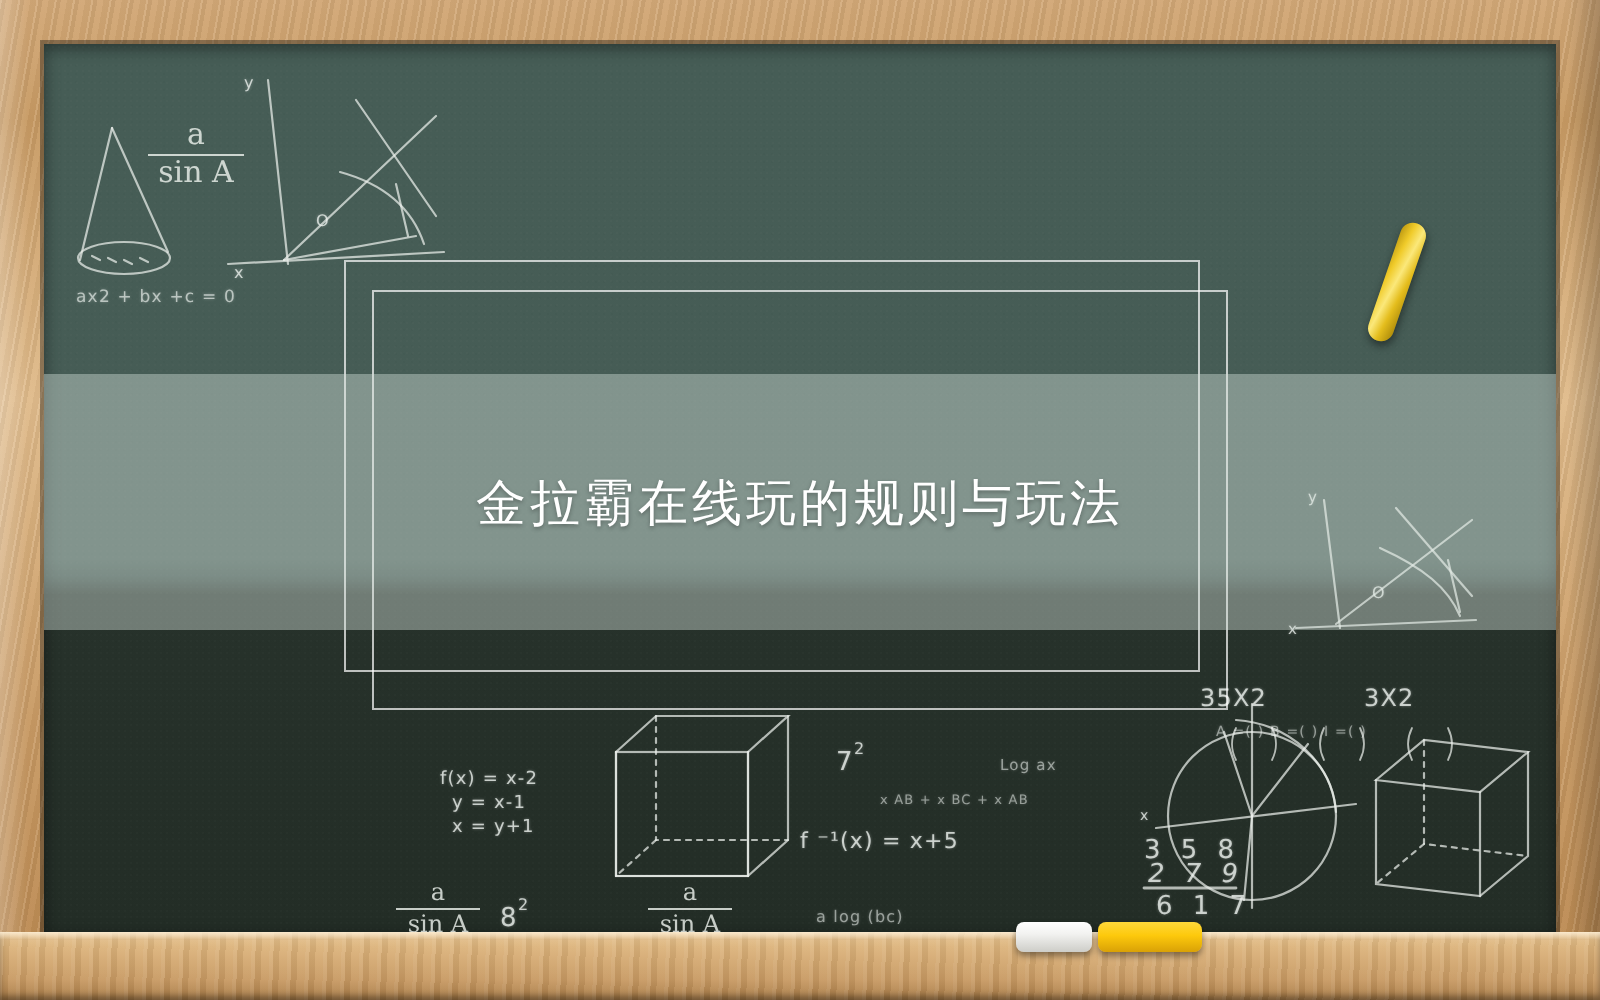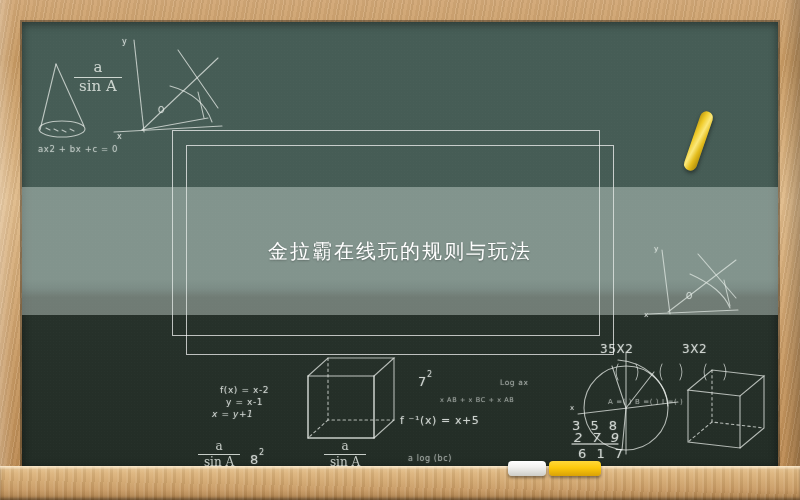--- a/index.html
+++ b/index.html
@@ -135,21 +135,21 @@
   }
   .title {
     position: absolute;
     left: 0; right: 0;
     top: 165px;
     height: 128px;
     display: flex;
     align-items: center;
     justify-content: center;
     color: #ffffff;
-    font-size: 20px;
+    font-size: 25px;
     letter-spacing: 2px;
     font-family: "DejaVu Sans", "Liberation Sans", sans-serif;
     text-shadow: 0 1px 2px rgba(0,0,0,0.30);
     user-select: none;
   }
 
   
   .chalk-stick-angled {
     position: absolute;
     left: 670px;
@@ -271,21 +271,21 @@
         <span class="bar"></span>
         <span class="den">sin A</span>
       </div>
       <div class="ctext" style="left:100px; top:15px; font-size:8px;">y</div>
       <div class="ctext" style="left:95px; top:110px; font-size:8px;">x</div>
       <div class="ctext" style="left:136px; top:84px; font-size:8px;">O</div>
       <div class="ctext" style="left:16px; top:122px; font-size:8.5px; opacity:0.85;">ax2 + bx +c = 0</div>
 
       <div class="ctext" style="left:198px; top:363px; font-size:9px;">f(x) = x-2</div>
       <div class="ctext" style="left:204px; top:375px; font-size:9px;">y = x-1</div>
-      <div class="ctext" style="left:190px; top:387px; font-size:9px;font-style:italic;">x = y+1</div>
+      <div class="ctext" style="left:204px; top:387px; font-size:9px;">x = y+1</div>
 
       <div class="ctext" style="left:396px; top:352px; font-size:13px;">7</div>
       <div class="ctext" style="left:405px; top:348px; font-size:8px;">2</div>
 
       <div class="ctext" style="left:418px; top:374px; font-size:6.5px; opacity:0.7;">x AB + x BC + x AB</div>
 
       <div class="frac" style="left:176px; top:418px; font-size:12px; width:42px;">
         <span class="num">a</span>
         <span class="bar"></span>
         <span class="den">sin A</span>
@@ -295,21 +295,21 @@
 
       <div class="frac" style="left:302px; top:418px; font-size:12px; width:42px;">
         <span class="num">a</span>
         <span class="bar"></span>
         <span class="den">sin A</span>
       </div>
 
       <div class="ctext" style="left:478px; top:356px; font-size:7.5px; opacity:0.72;">Log ax</div>
       <div class="ctext" style="left:578px; top:320px; font-size:12px;">35X2</div>
       <div class="ctext" style="left:660px; top:320px; font-size:12px;">3X2</div>
-      <div class="ctext" style="left:586px; top:340px; font-size:7px; opacity:0.7;margin-top:36px;">A =( ) B =( ) I =( )</div>
+      <div class="ctext" style="left:586px; top:340px; font-size:7px; opacity:0.7;">A =( ) B =( ) I =( )</div>
 
       <div class="ctext" style="left:378px; top:392px; font-size:11px;">f ⁻¹(x) = x+5</div>
 
       <div class="ctext" style="left:550px; top:396px; font-size:13px; letter-spacing:3px;text-align:center;">3 5 8</div>
       <div class="ctext" style="left:552px; top:408px; font-size:13px; letter-spacing:3px;font-style:italic;">2 7 9</div>
       <div class="ctext" style="left:556px; top:424px; font-size:13px; letter-spacing:3px;">6 1 7</div>
 
       <div class="ctext" style="left:386px; top:432px; font-size:8px; opacity:0.72;">a log (bc)</div>
       <div class="ctext" style="left:598px; top:326px; font-size:7px; opacity:0;">y</div>
       <div class="ctext" style="left:548px; top:382px; font-size:7px;">x</div>

